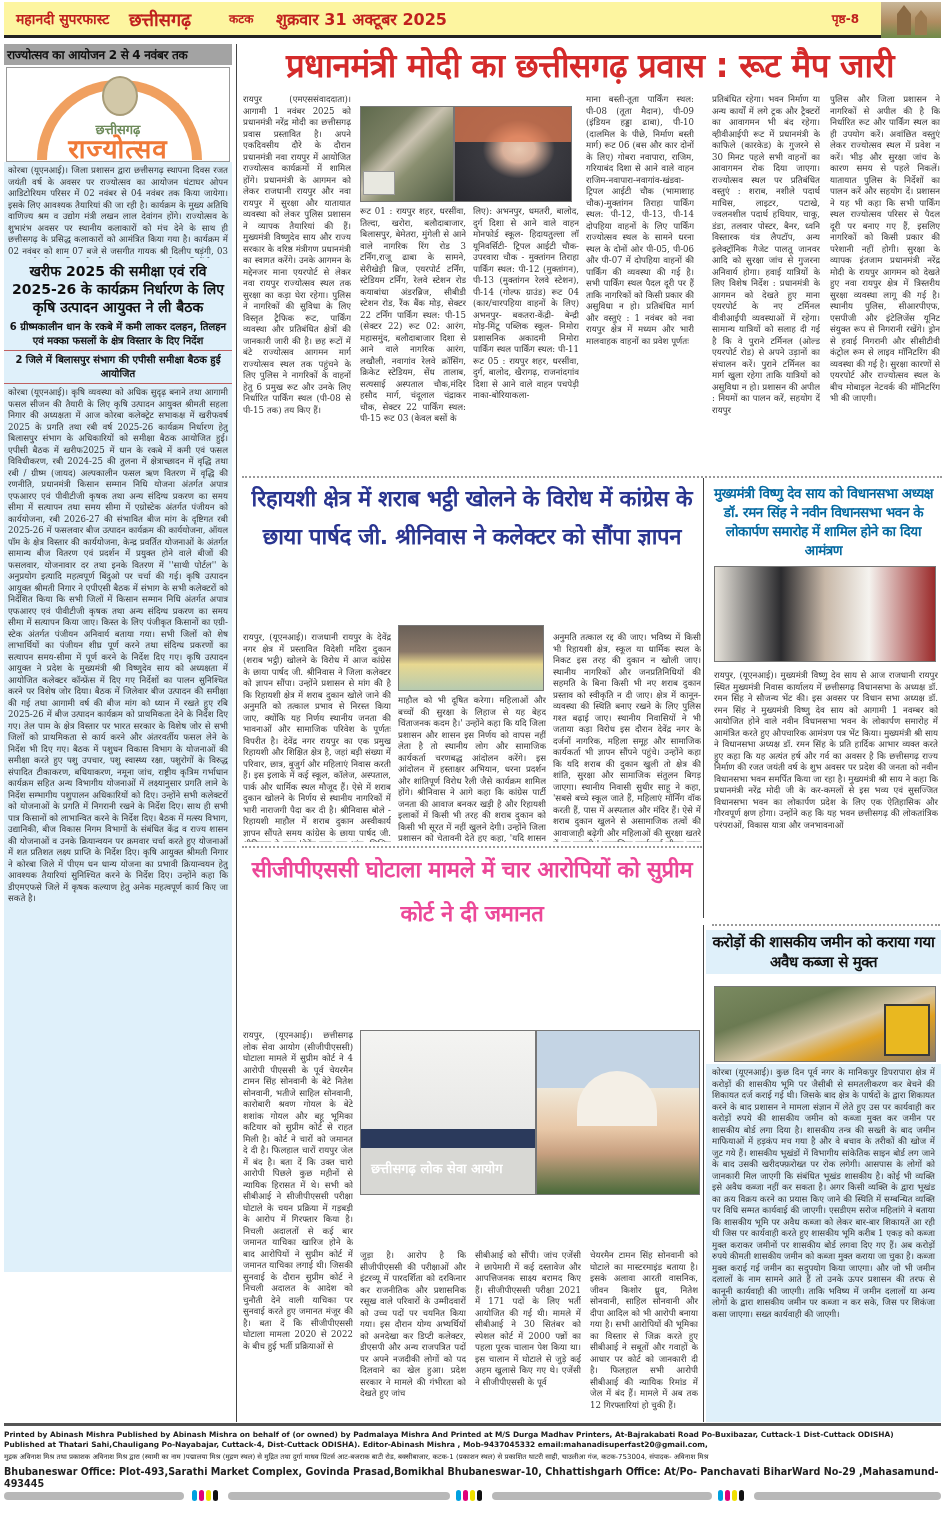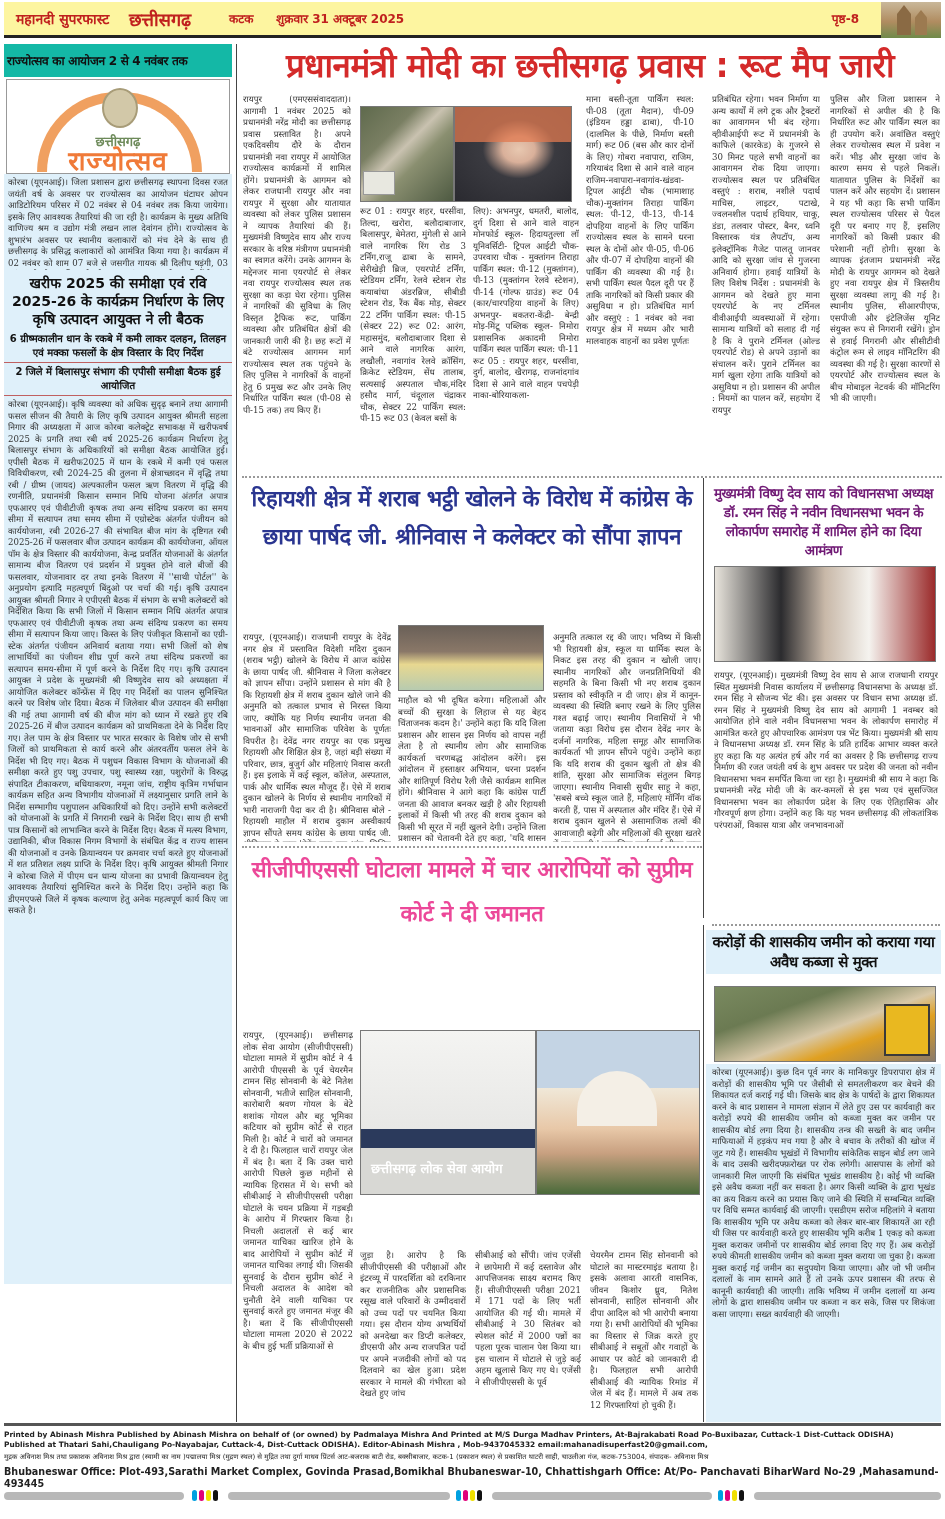--- a/index.html
+++ b/index.html
@@ -1,28 +1,28 @@
 <!DOCTYPE html>
 <html><head>
 <meta charset="utf-8">
 <style>
   * { box-sizing: border-box; margin: 0; padding: 0; }
   body { width: 945px; height: 1519px; background: #fff; font-family: "DejaVu Serif", "Liberation Serif", serif; color: #222; position: relative; overflow: hidden; }
   .masthead { position: absolute; left: 4px; top: 2px; width: 937px; height: 36px; background: #fdf5a0; border-bottom: 3px solid #222; display: flex; align-items: center; font-family: "DejaVu Sans", sans-serif; color: #c0201e; }
   .masthead .paper { position: absolute; left: 12px; font-size: 14px; font-weight: bold; }
   .masthead .state { position: absolute; left: 125px; font-size: 18px; font-weight: bold; }
   .masthead .city { position: absolute; left: 225px; font-size: 12px; font-weight: bold; text-align: center; }
-  .masthead .date { position: absolute; left: 272px; font-size: 12px; font-weight: bold; }
+  .masthead .date { position: absolute; left: 272px; font-size: 16px; font-weight: bold; }
   .masthead .pageno { position: absolute; left: 438px; font-size: 12px; font-weight: bold; }
   .masthead .temple { position: absolute; right: 0; top: 0; width: 60px; height: 36px; background: linear-gradient(180deg, #c9b89a 0%, #b08c60 55%, #6f8a4a 100%); }
   .masthead .temple::before { content: ""; position: absolute; left: 16px; top: 3px; width: 14px; height: 30px; background: #8a6a44; clip-path: polygon(50% 0, 100% 30%, 100% 100%, 0 100%, 0 30%); }
   .masthead .temple::after { content: ""; position: absolute; left: 34px; top: 8px; width: 12px; height: 25px; background: #9c7a50; clip-path: polygon(50% 0, 100% 30%, 100% 100%, 0 100%, 0 30%); }
 
   .leftcol { position: absolute; left: 4px; top: 44px; width: 228px; height: 1378px; }
-  .sidebar-head { background: #14b8a6; font-family: "DejaVu Sans", sans-serif; font-weight: bold; font-size: 12px; padding: 8px 3px; color: #111; letter-spacing: -0.3px; white-space: nowrap; }
+  .sidebar-head { background: #a3a3a3; font-family: "DejaVu Sans", sans-serif; font-weight: bold; font-size: 12px; padding: 2px 3px; color: #111; letter-spacing: -0.3px; white-space: nowrap; }
   .logo-box { margin: 2px 2px 0 2px; height: 95px; border: 1px solid #999; background: #fff; position: relative; overflow: hidden; }
   .logo-arch { position: absolute; left: 30px; top: 12px; width: 165px; height: 80px; border: 10px solid #f0a060; border-bottom: none; border-radius: 80px 80px 0 0; }
   .logo-emblem { position: absolute; left: 95px; top: 8px; width: 36px; height: 40px; border-radius: 50%; background: #d2c8a8; border: 2px solid #a89c78; }
   .logo-text-small { position: absolute; left: 0; right: 0; top: 52px; text-align: center; font-size: 13px; font-weight: bold; color: #6d8a5a; font-family: "DejaVu Sans", sans-serif; }
   .logo-text-big { position: absolute; left: 0; right: 0; top: 62px; text-align: center; font-size: 26px; font-weight: bold; color: #f07a38; font-family: "DejaVu Sans", sans-serif; letter-spacing: 1px; }
   .bodytext { font-size: 8.6px; line-height: 11.5px; text-align: justify; color: #333; }
   .blue-bg { background: #dff0fa; }
   .left-story1 { padding: 3px 4px 2px 4px; height: 96px; overflow: hidden; }
   .kharif-head { font-family: "DejaVu Sans", sans-serif; font-weight: bold; font-size: 14px; line-height: 18px; text-align: center; color: #111; padding: 4px 4px 2px 4px; }
   .kharif-sub { font-family: "DejaVu Sans", sans-serif; font-weight: bold; font-size: 10px; line-height: 14px; text-align: center; color: #111; padding: 2px 4px; border-bottom: 1px solid #c06060; }
@@ -34,21 +34,21 @@
   .col { position: absolute; overflow: hidden; }
   .photo { position: absolute; overflow: hidden; border: 1px solid #777; }
   .mapimg { background: linear-gradient(135deg, #5f6a4d 0%, #7a7f63 30%, #c9c2b0 45%, #8a8f70 60%, #4e5a42 100%); }
   .mapimg::after { content: ""; position: absolute; left: 2px; bottom: 6px; width: 30px; height: 22px; background: #e8e8e0; border: 1px solid #999; }
   .modiimg { background: radial-gradient(ellipse at 55% 45%, #e8c8b0 0%, #d9b09a 18%, #3a3a40 40%, #2a2a30 100%); }
   .modiimg .banner { position: absolute; left: 0; top: 0; width: 100%; height: 35px; background: #e07a50; opacity: 0.75; }
   .dotted { position: absolute; border-top: 2px dotted #999; height: 0; }
 
   .liquor-head { position: absolute; left: 244px; top: 480px; width: 456px; font-family: "DejaVu Sans", sans-serif; font-weight: bold; font-size: 22px; line-height: 38px; color: #2a3590; text-align: center; letter-spacing: -0.3px; }
   .groupimg { background: linear-gradient(180deg, #6a6058 0%, #8a7868 40%, #e8d890 60%, #b7cbb0 100%); }
-  .cm-head { position: absolute; left: 706px; top: 484px; width: 235px; font-family: "DejaVu Sans", sans-serif; font-weight: bold; font-size: 13.5px; line-height: 19px; color: #701a75; text-align: center; letter-spacing: -0.4px; }
+  .cm-head { position: absolute; left: 706px; top: 484px; width: 235px; font-family: "DejaVu Sans", sans-serif; font-weight: bold; font-size: 13.5px; line-height: 19px; color: #0369a1; text-align: center; letter-spacing: -0.4px; }
   .cmimg { background: linear-gradient(90deg, #e8e4dc 0%, #2b2b2e 30%, #c8b8a8 50%, #f5f3ef 70%, #9a2a2a 100%); }
   .cgpsc-head { position: absolute; left: 244px; top: 848px; width: 456px; font-family: "DejaVu Sans", sans-serif; font-weight: bold; font-size: 22px; line-height: 44px; color: #ec4899; text-align: center; letter-spacing: -0.3px; }
   .courtimg-left { background: linear-gradient(180deg, #f4f4f2 0%, #e8e8e6 60%, #2b3a5c 60%, #2b3a5c 72%, #d8d8d4 72%); }
   .courtimg-left .sign { position: absolute; left: 10px; top: 128px; color: #fff; font-family: "DejaVu Sans", sans-serif; font-weight: bold; font-size: 13px; white-space: nowrap; }
   .courtimg-right { background: linear-gradient(180deg, #c4d4e4 0%, #c4d4e4 35%, #f0e8d8 35%, #e8c8a8 60%, #c8a080 75%, #4a6a3a 100%); }
   .courtimg-right::before { content: ""; position: absolute; left: 40px; top: 40px; width: 80px; height: 55px; border-radius: 40px 40px 0 0; background: #f4efe6; }
   .land-head { position: absolute; left: 706px; top: 930px; width: 235px; background: #dff0fa; font-family: "DejaVu Sans", sans-serif; font-weight: bold; font-size: 15px; line-height: 20px; color: #111; text-align: center; padding: 2px 0; letter-spacing: -0.4px; }
   .jcbimg { background: linear-gradient(160deg, #7a8a60 0%, #6b7a52 30%, #d8c8a8 55%, #e0a020 70%, #8a7a6a 100%); }
   .jcbimg::after { content: ""; position: absolute; right: 5px; bottom: 5px; width: 42px; height: 48px; background: #e9b820; border: 2px solid #3a3a3a; }
 

